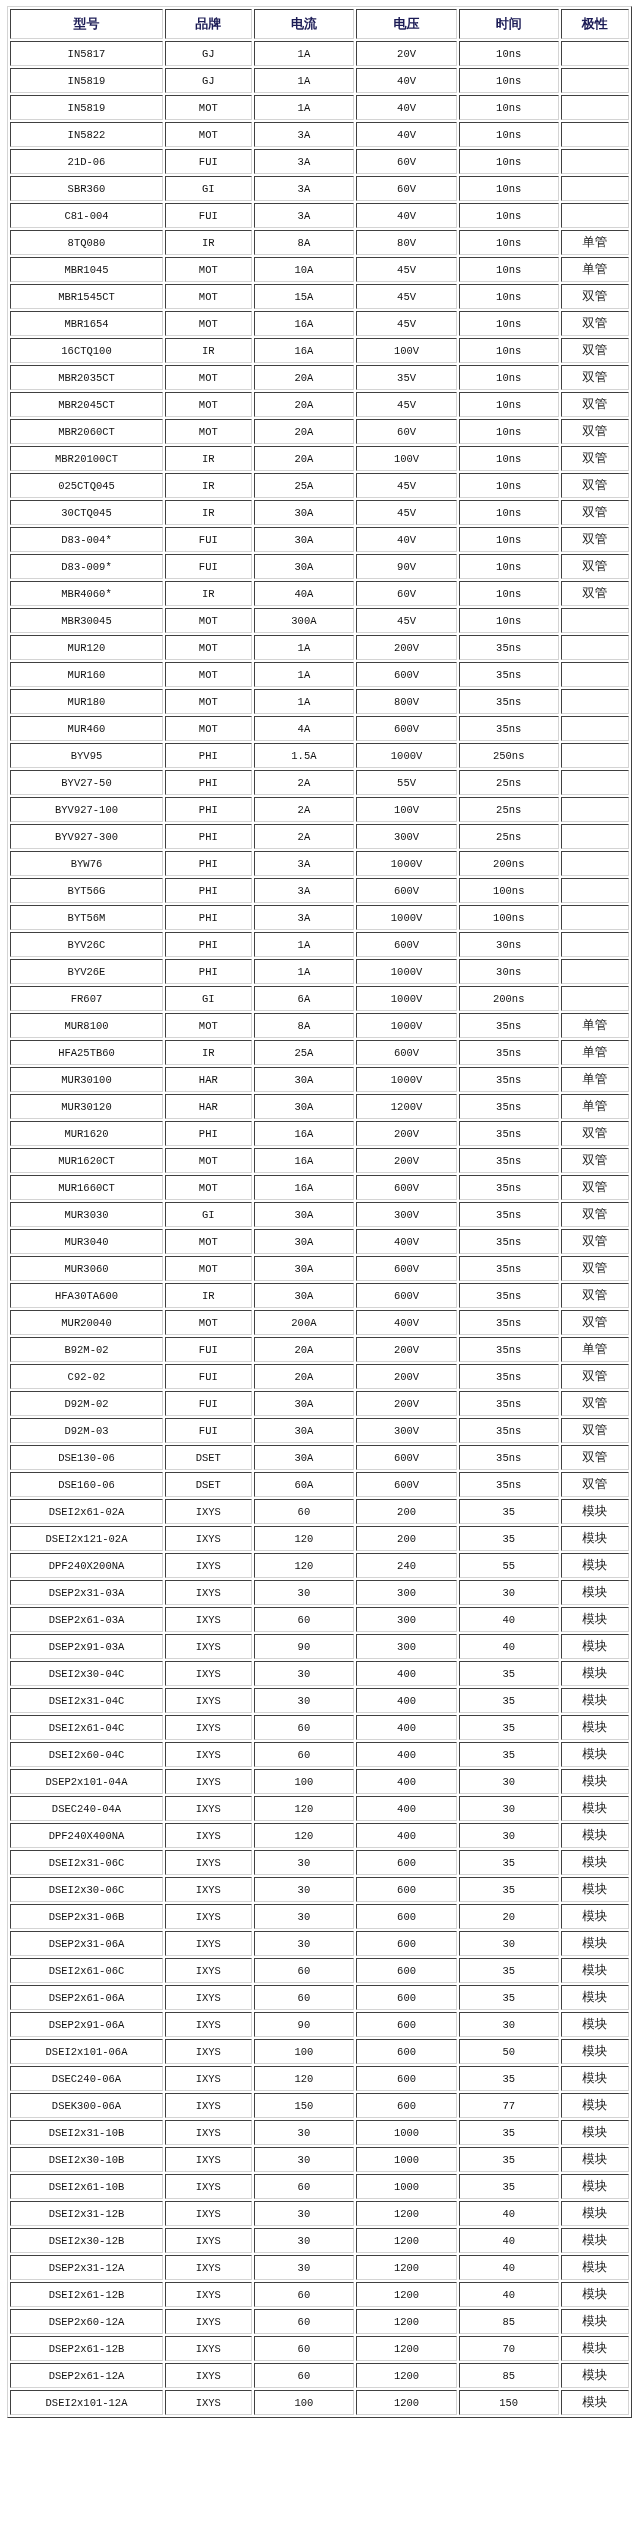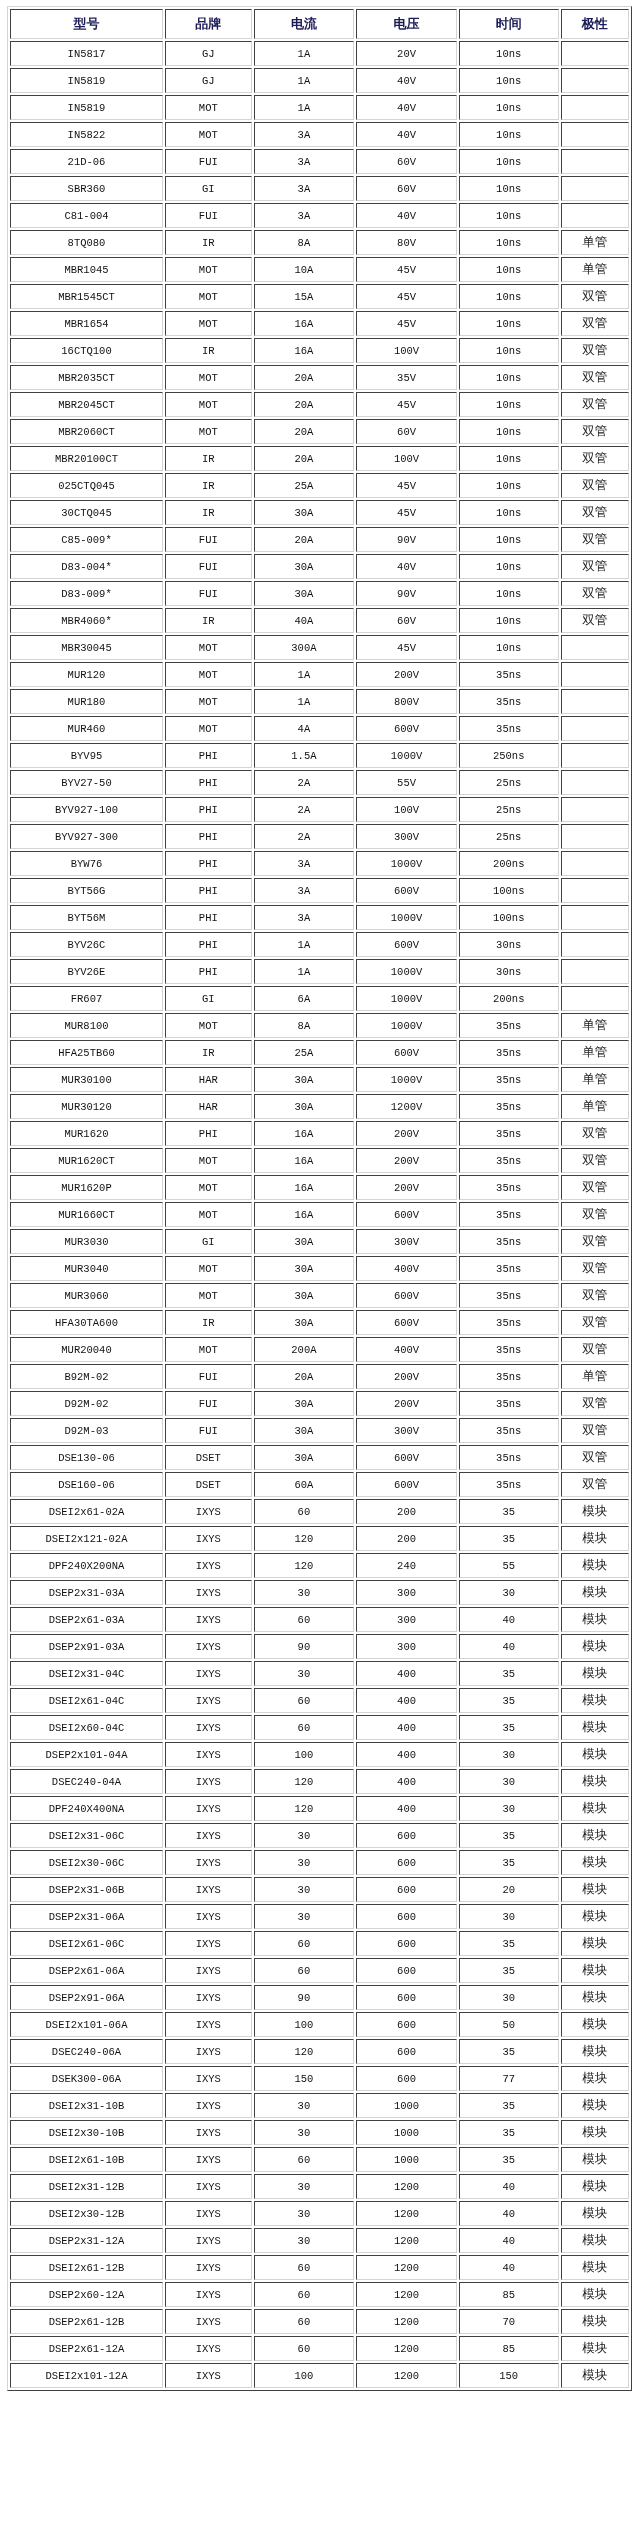--- a/index.html
+++ b/index.html
@@ -200,28 +200,20 @@
         </tr>
         <tr>
           <td>30CTQ045</td>
           <td>IR</td>
           <td>30A</td>
           <td>45V</td>
           <td>10ns</td>
           <td class="pol">双管</td>
         </tr>
         <tr>
-          <td>C85-009*</td>
-          <td>FUI</td>
-          <td>20A</td>
-          <td>90V</td>
-          <td>10ns</td>
-          <td class="pol">双管</td>
-        </tr>
-        <tr>
           <td>D83-004*</td>
           <td>FUI</td>
           <td>30A</td>
           <td>40V</td>
           <td>10ns</td>
           <td class="pol">双管</td>
         </tr>
         <tr>
           <td>D83-009*</td>
           <td>FUI</td>
@@ -244,20 +236,28 @@
           <td>300A</td>
           <td>45V</td>
           <td>10ns</td>
           <td class="pol"></td>
         </tr>
         <tr>
           <td>MUR120</td>
           <td>MOT</td>
           <td>1A</td>
           <td>200V</td>
+          <td>35ns</td>
+          <td class="pol"></td>
+        </tr>
+        <tr>
+          <td>MUR160</td>
+          <td>MOT</td>
+          <td>1A</td>
+          <td>600V</td>
           <td>35ns</td>
           <td class="pol"></td>
         </tr>
         <tr>
           <td>MUR180</td>
           <td>MOT</td>
           <td>1A</td>
           <td>800V</td>
           <td>35ns</td>
           <td class="pol"></td>
@@ -392,28 +392,20 @@
         </tr>
         <tr>
           <td>MUR1620CT</td>
           <td>MOT</td>
           <td>16A</td>
           <td>200V</td>
           <td>35ns</td>
           <td class="pol">双管</td>
         </tr>
         <tr>
-          <td>MUR1620P</td>
-          <td>MOT</td>
-          <td>16A</td>
-          <td>200V</td>
-          <td>35ns</td>
-          <td class="pol">双管</td>
-        </tr>
-        <tr>
           <td>MUR1660CT</td>
           <td>MOT</td>
           <td>16A</td>
           <td>600V</td>
           <td>35ns</td>
           <td class="pol">双管</td>
         </tr>
         <tr>
           <td>MUR3030</td>
           <td>GI</td>
@@ -456,20 +448,28 @@
         </tr>
         <tr>
           <td>B92M-02</td>
           <td>FUI</td>
           <td>20A</td>
           <td>200V</td>
           <td>35ns</td>
           <td class="pol">单管</td>
         </tr>
         <tr>
+          <td>C92-02</td>
+          <td>FUI</td>
+          <td>20A</td>
+          <td>200V</td>
+          <td>35ns</td>
+          <td class="pol">双管</td>
+        </tr>
+        <tr>
           <td>D92M-02</td>
           <td>FUI</td>
           <td>30A</td>
           <td>200V</td>
           <td>35ns</td>
           <td class="pol">双管</td>
         </tr>
         <tr>
           <td>D92M-03</td>
           <td>FUI</td>
@@ -533,20 +533,28 @@
           <td>300</td>
           <td>40</td>
           <td class="pol">模块</td>
         </tr>
         <tr>
           <td>DSEP2x91-03A</td>
           <td>IXYS</td>
           <td>90</td>
           <td>300</td>
           <td>40</td>
+          <td class="pol">模块</td>
+        </tr>
+        <tr>
+          <td>DSEI2x30-04C</td>
+          <td>IXYS</td>
+          <td>30</td>
+          <td>400</td>
+          <td>35</td>
           <td class="pol">模块</td>
         </tr>
         <tr>
           <td>DSEI2x31-04C</td>
           <td>IXYS</td>
           <td>30</td>
           <td>400</td>
           <td>35</td>
           <td class="pol">模块</td>
         </tr>

